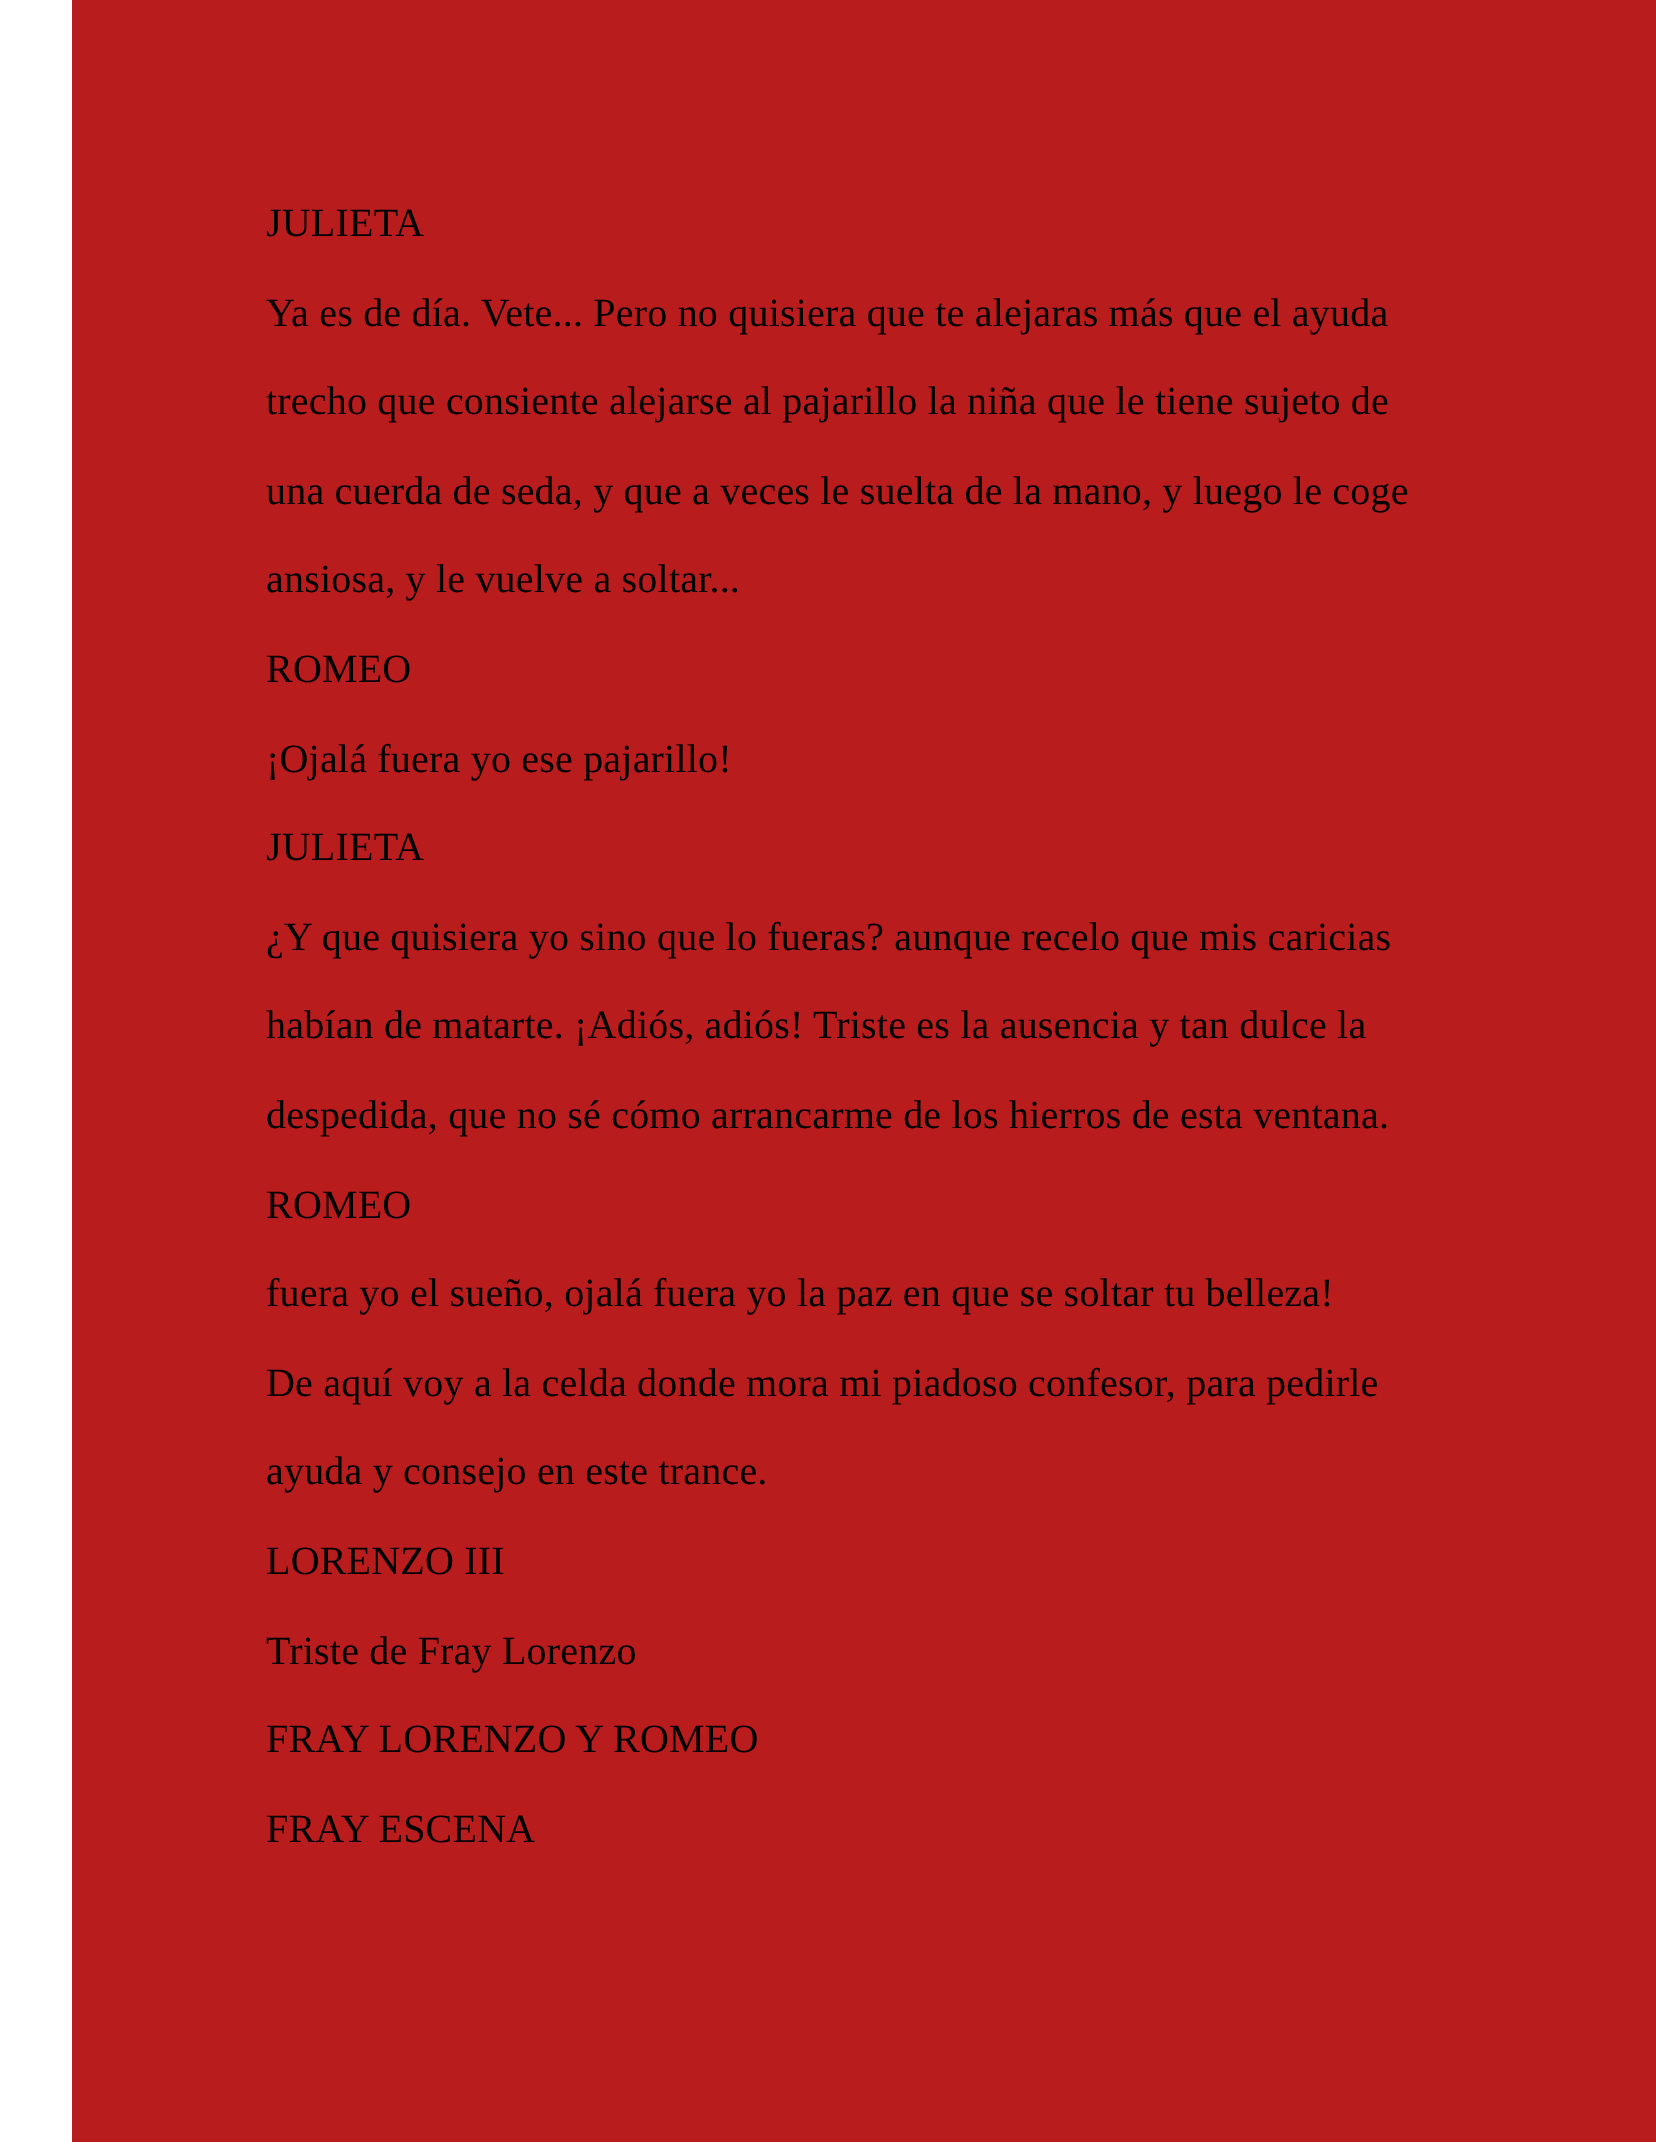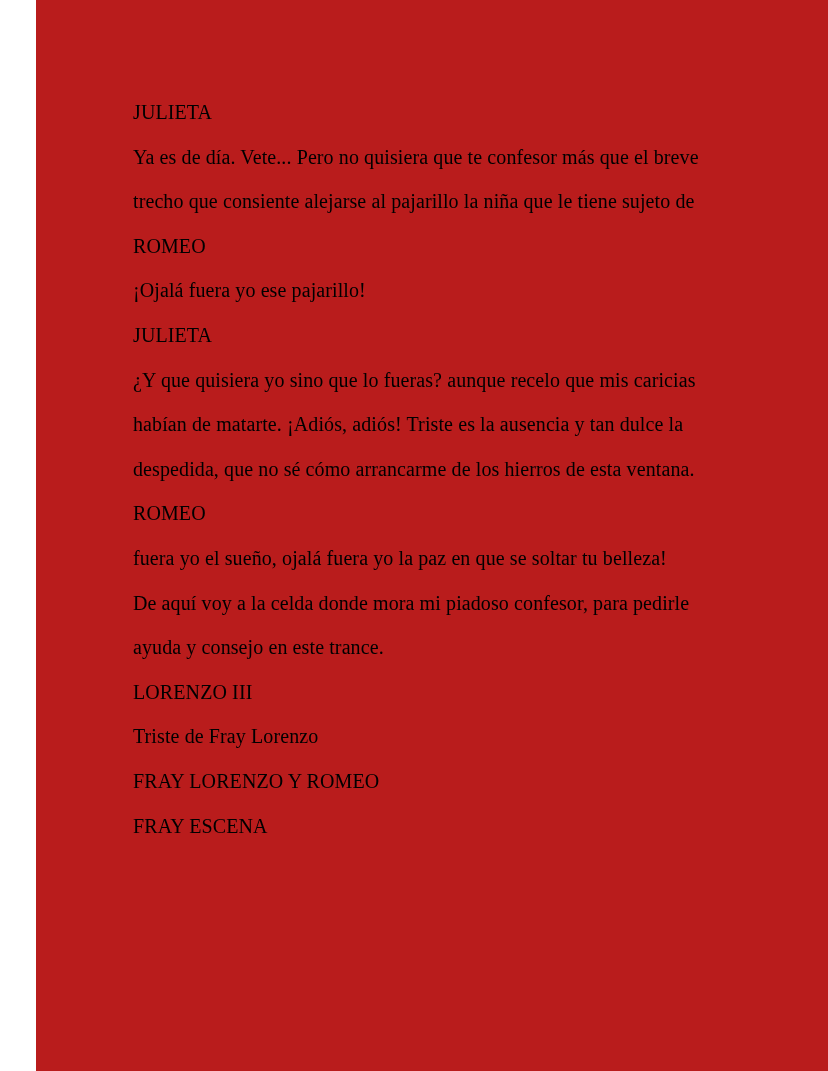--- a/index.html
+++ b/index.html
@@ -29,22 +29,24 @@
     white-space: nowrap;
     letter-spacing: 0.1px;
   }
 </style>
 </head>
 <body>
 
 <div class="page">
   <div class="content">
     <div class="line">JULIETA</div>
-    <div class="line">Ya es de día. Vete... Pero no quisiera que te confesor más que el breve</div>
+    <div class="line">Ya es de día. Vete... Pero no quisiera que te alejaras más que el ayuda</div>
     <div class="line">trecho que consiente alejarse al pajarillo la niña que le tiene sujeto de</div>
+    <div class="line">una cuerda de seda, y que a veces le suelta de la mano, y luego le coge</div>
+    <div class="line">ansiosa, y le vuelve a soltar...</div>
     <div class="line">ROMEO</div>
     <div class="line">¡Ojalá fuera yo ese pajarillo!</div>
     <div class="line">JULIETA</div>
     <div class="line">¿Y que quisiera yo sino que lo fueras? aunque recelo que mis caricias</div>
     <div class="line">habían de matarte. ¡Adiós, adiós! Triste es la ausencia y tan dulce la</div>
     <div class="line">despedida, que no sé cómo arrancarme de los hierros de esta ventana.</div>
     <div class="line">ROMEO</div>
     <div class="line">fuera yo el sueño, ojalá fuera yo la paz en que se soltar tu belleza!</div>
     <div class="line">De aquí voy a la celda donde mora mi piadoso confesor, para pedirle</div>
     <div class="line">ayuda y consejo en este trance.</div>

